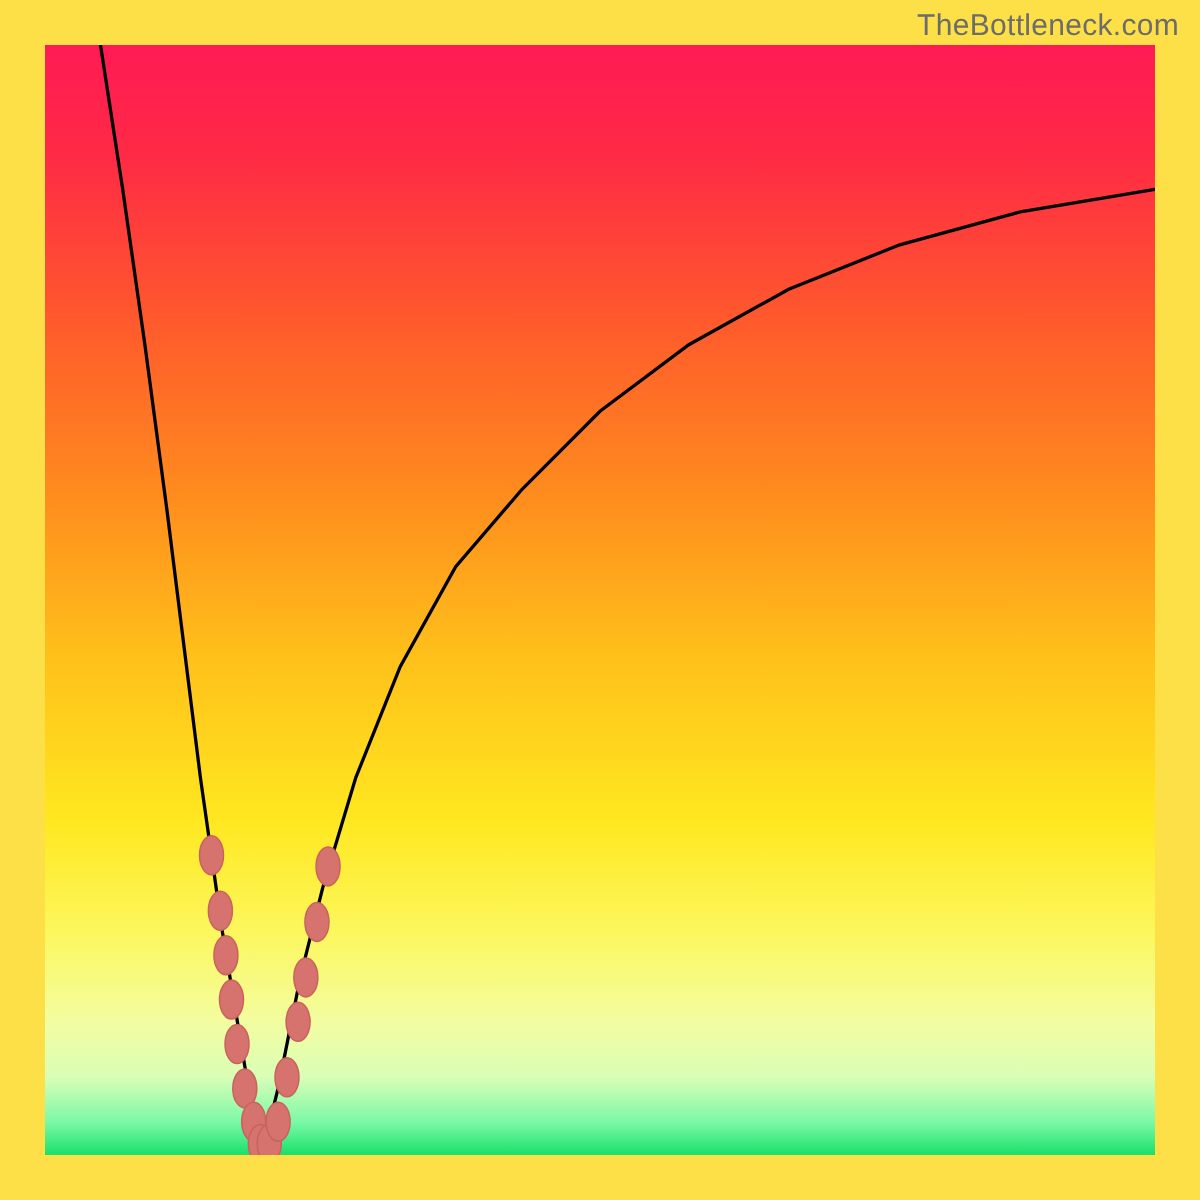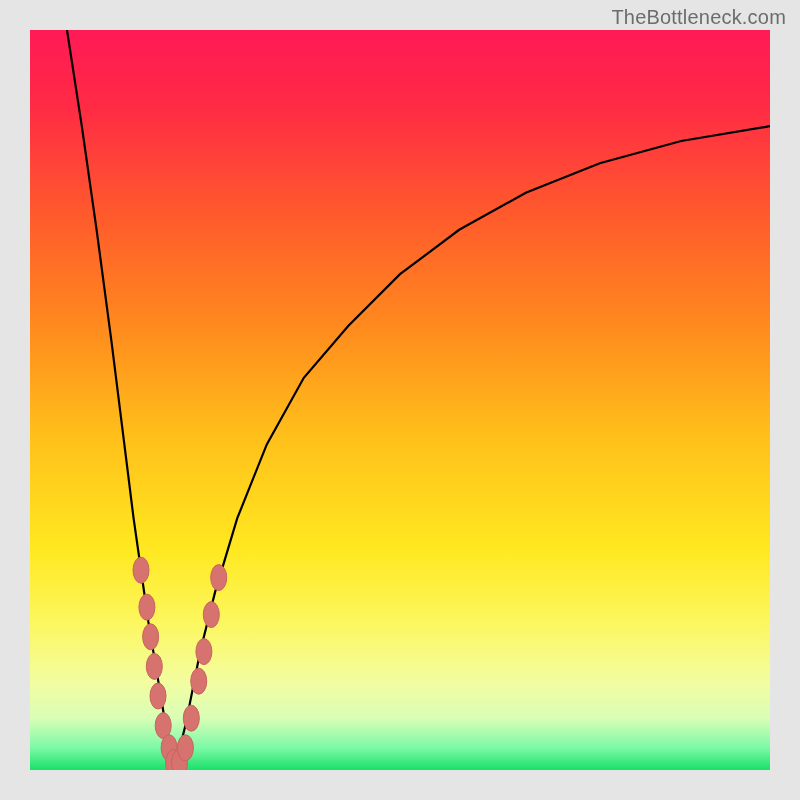--- a/index.html
+++ b/index.html
@@ -7,21 +7,21 @@
     padding: 0;
     width: 800px;
     height: 800px;
     background: #000;
     overflow: hidden;
     font-family: Arial, Helvetica, sans-serif;
   }
   .frame {
     position: absolute;
     inset: 0;
-    background: #e5e5e5;
+    background: #fde047;
   }
   .plot-area {
     position: absolute;
     left: 30px;
     top: 30px;
     width: 740px;
     height: 740px;
     overflow: hidden;
   }
   .gradient-bg {

